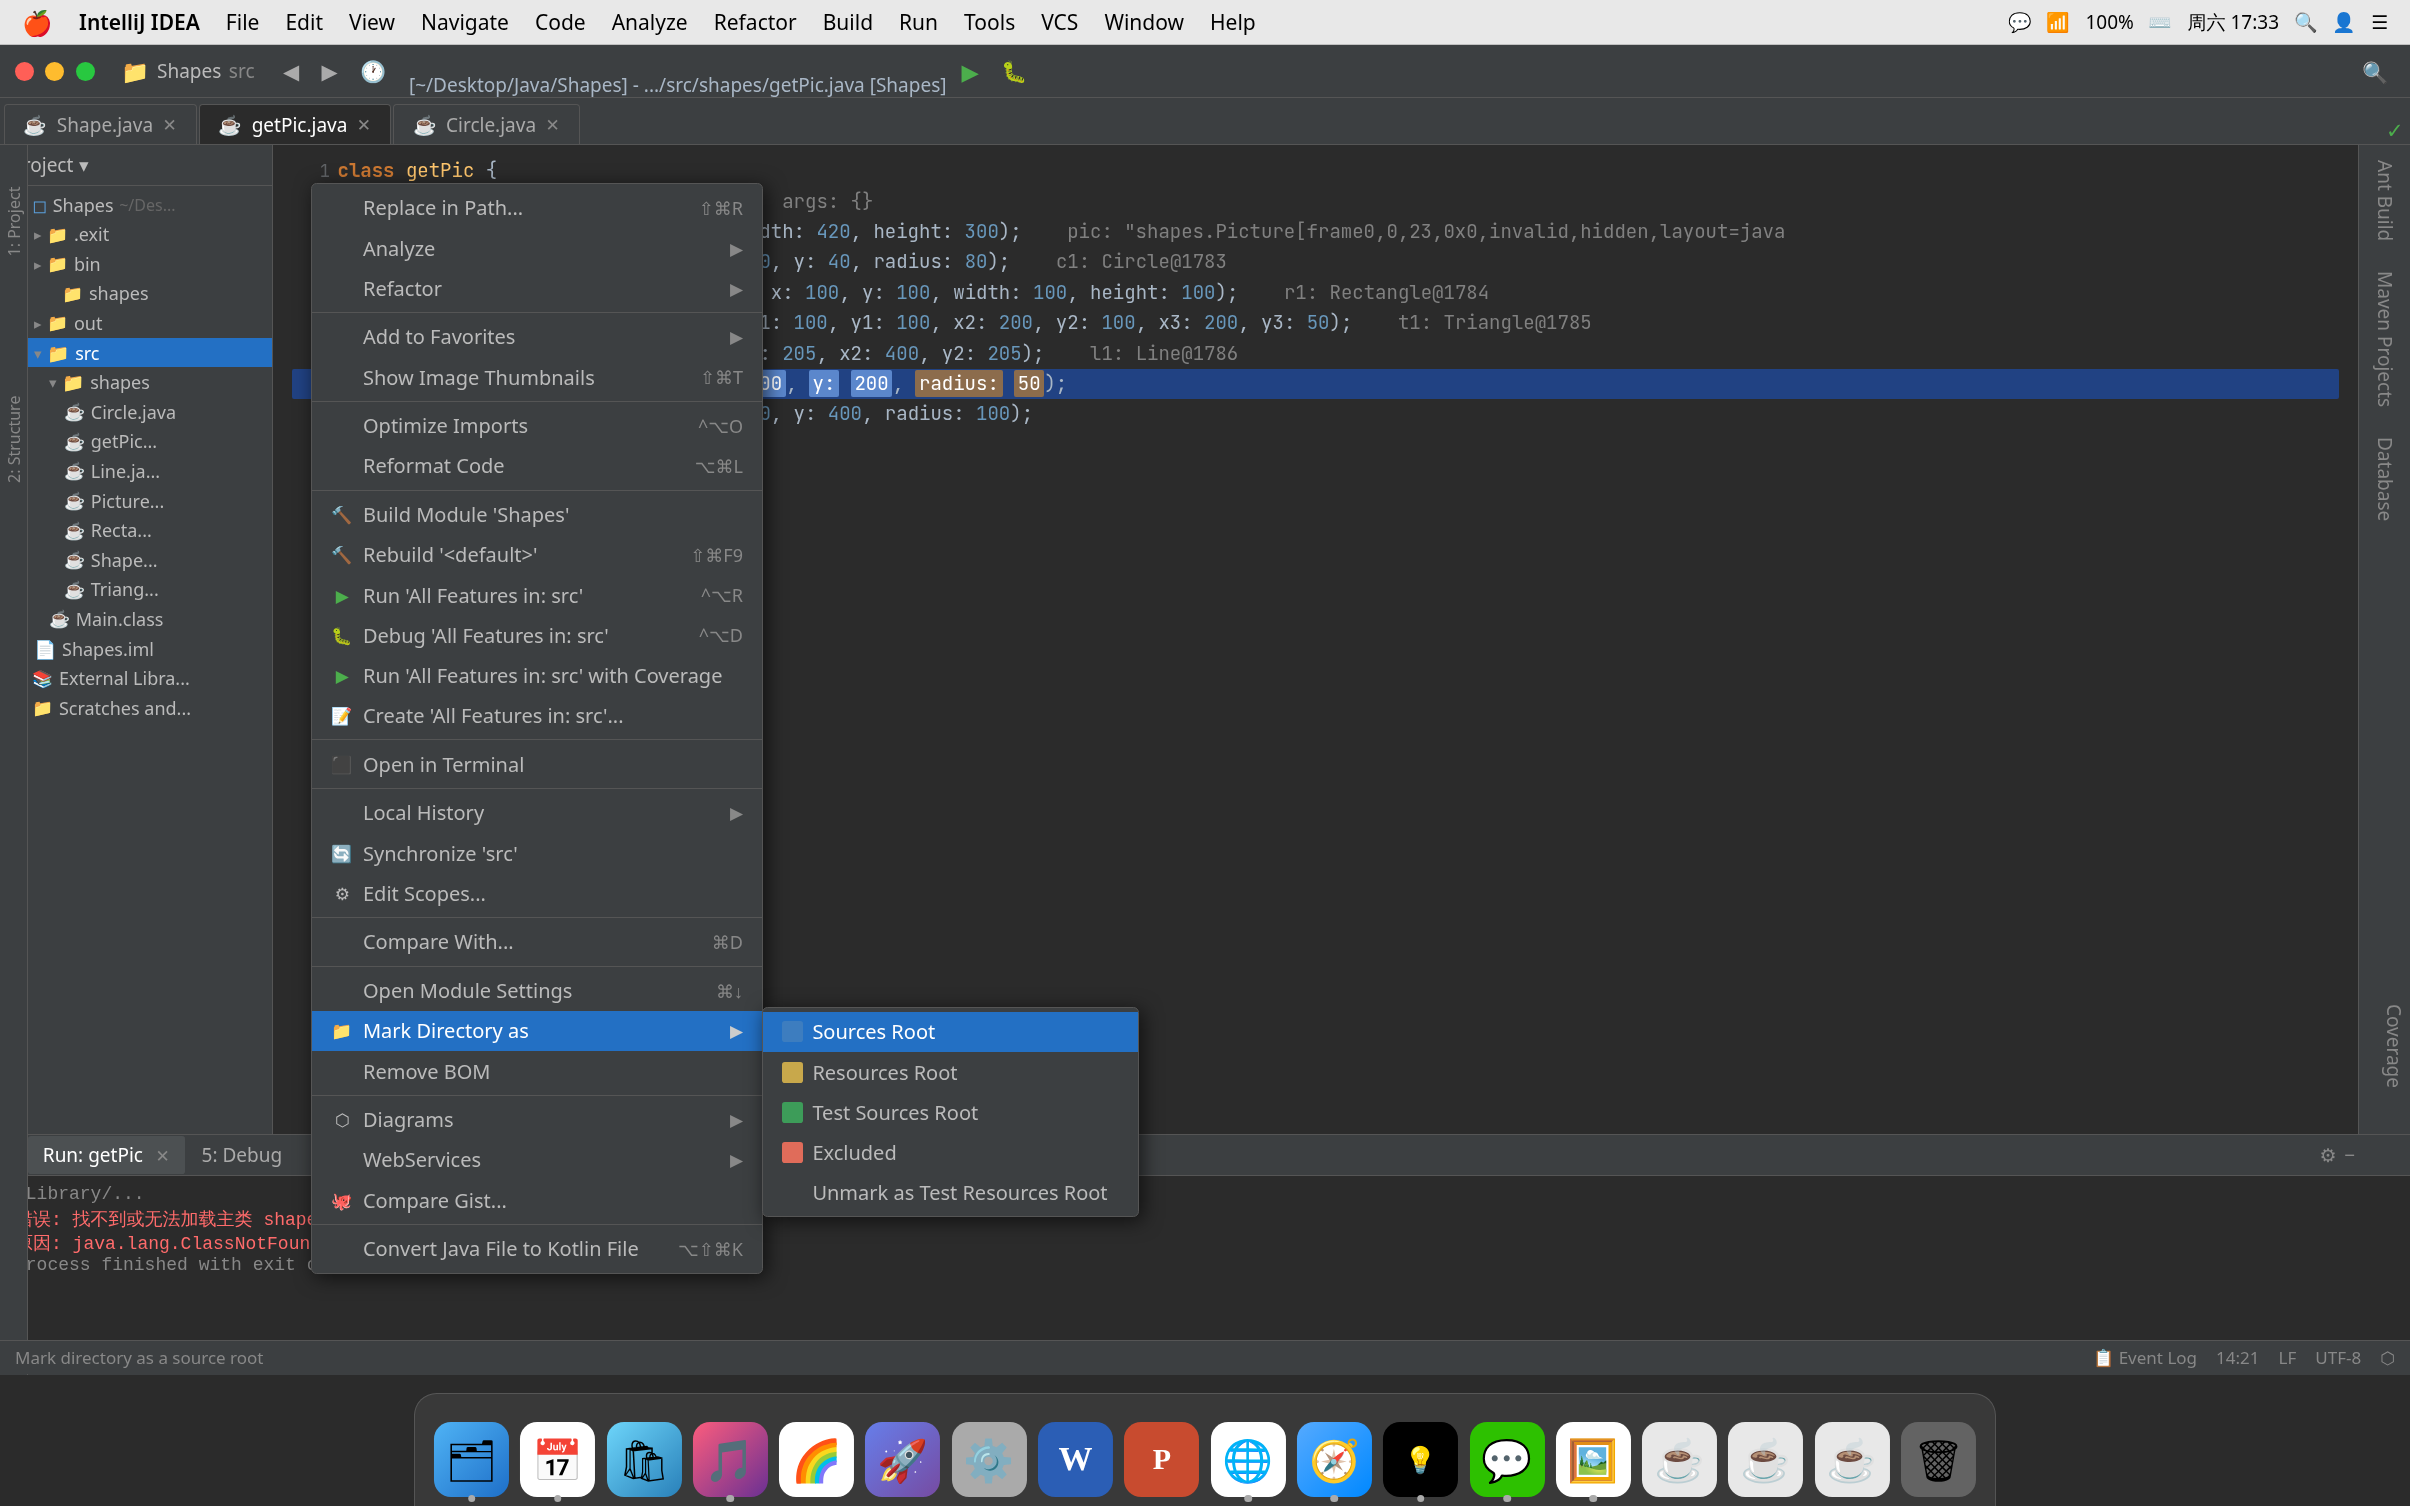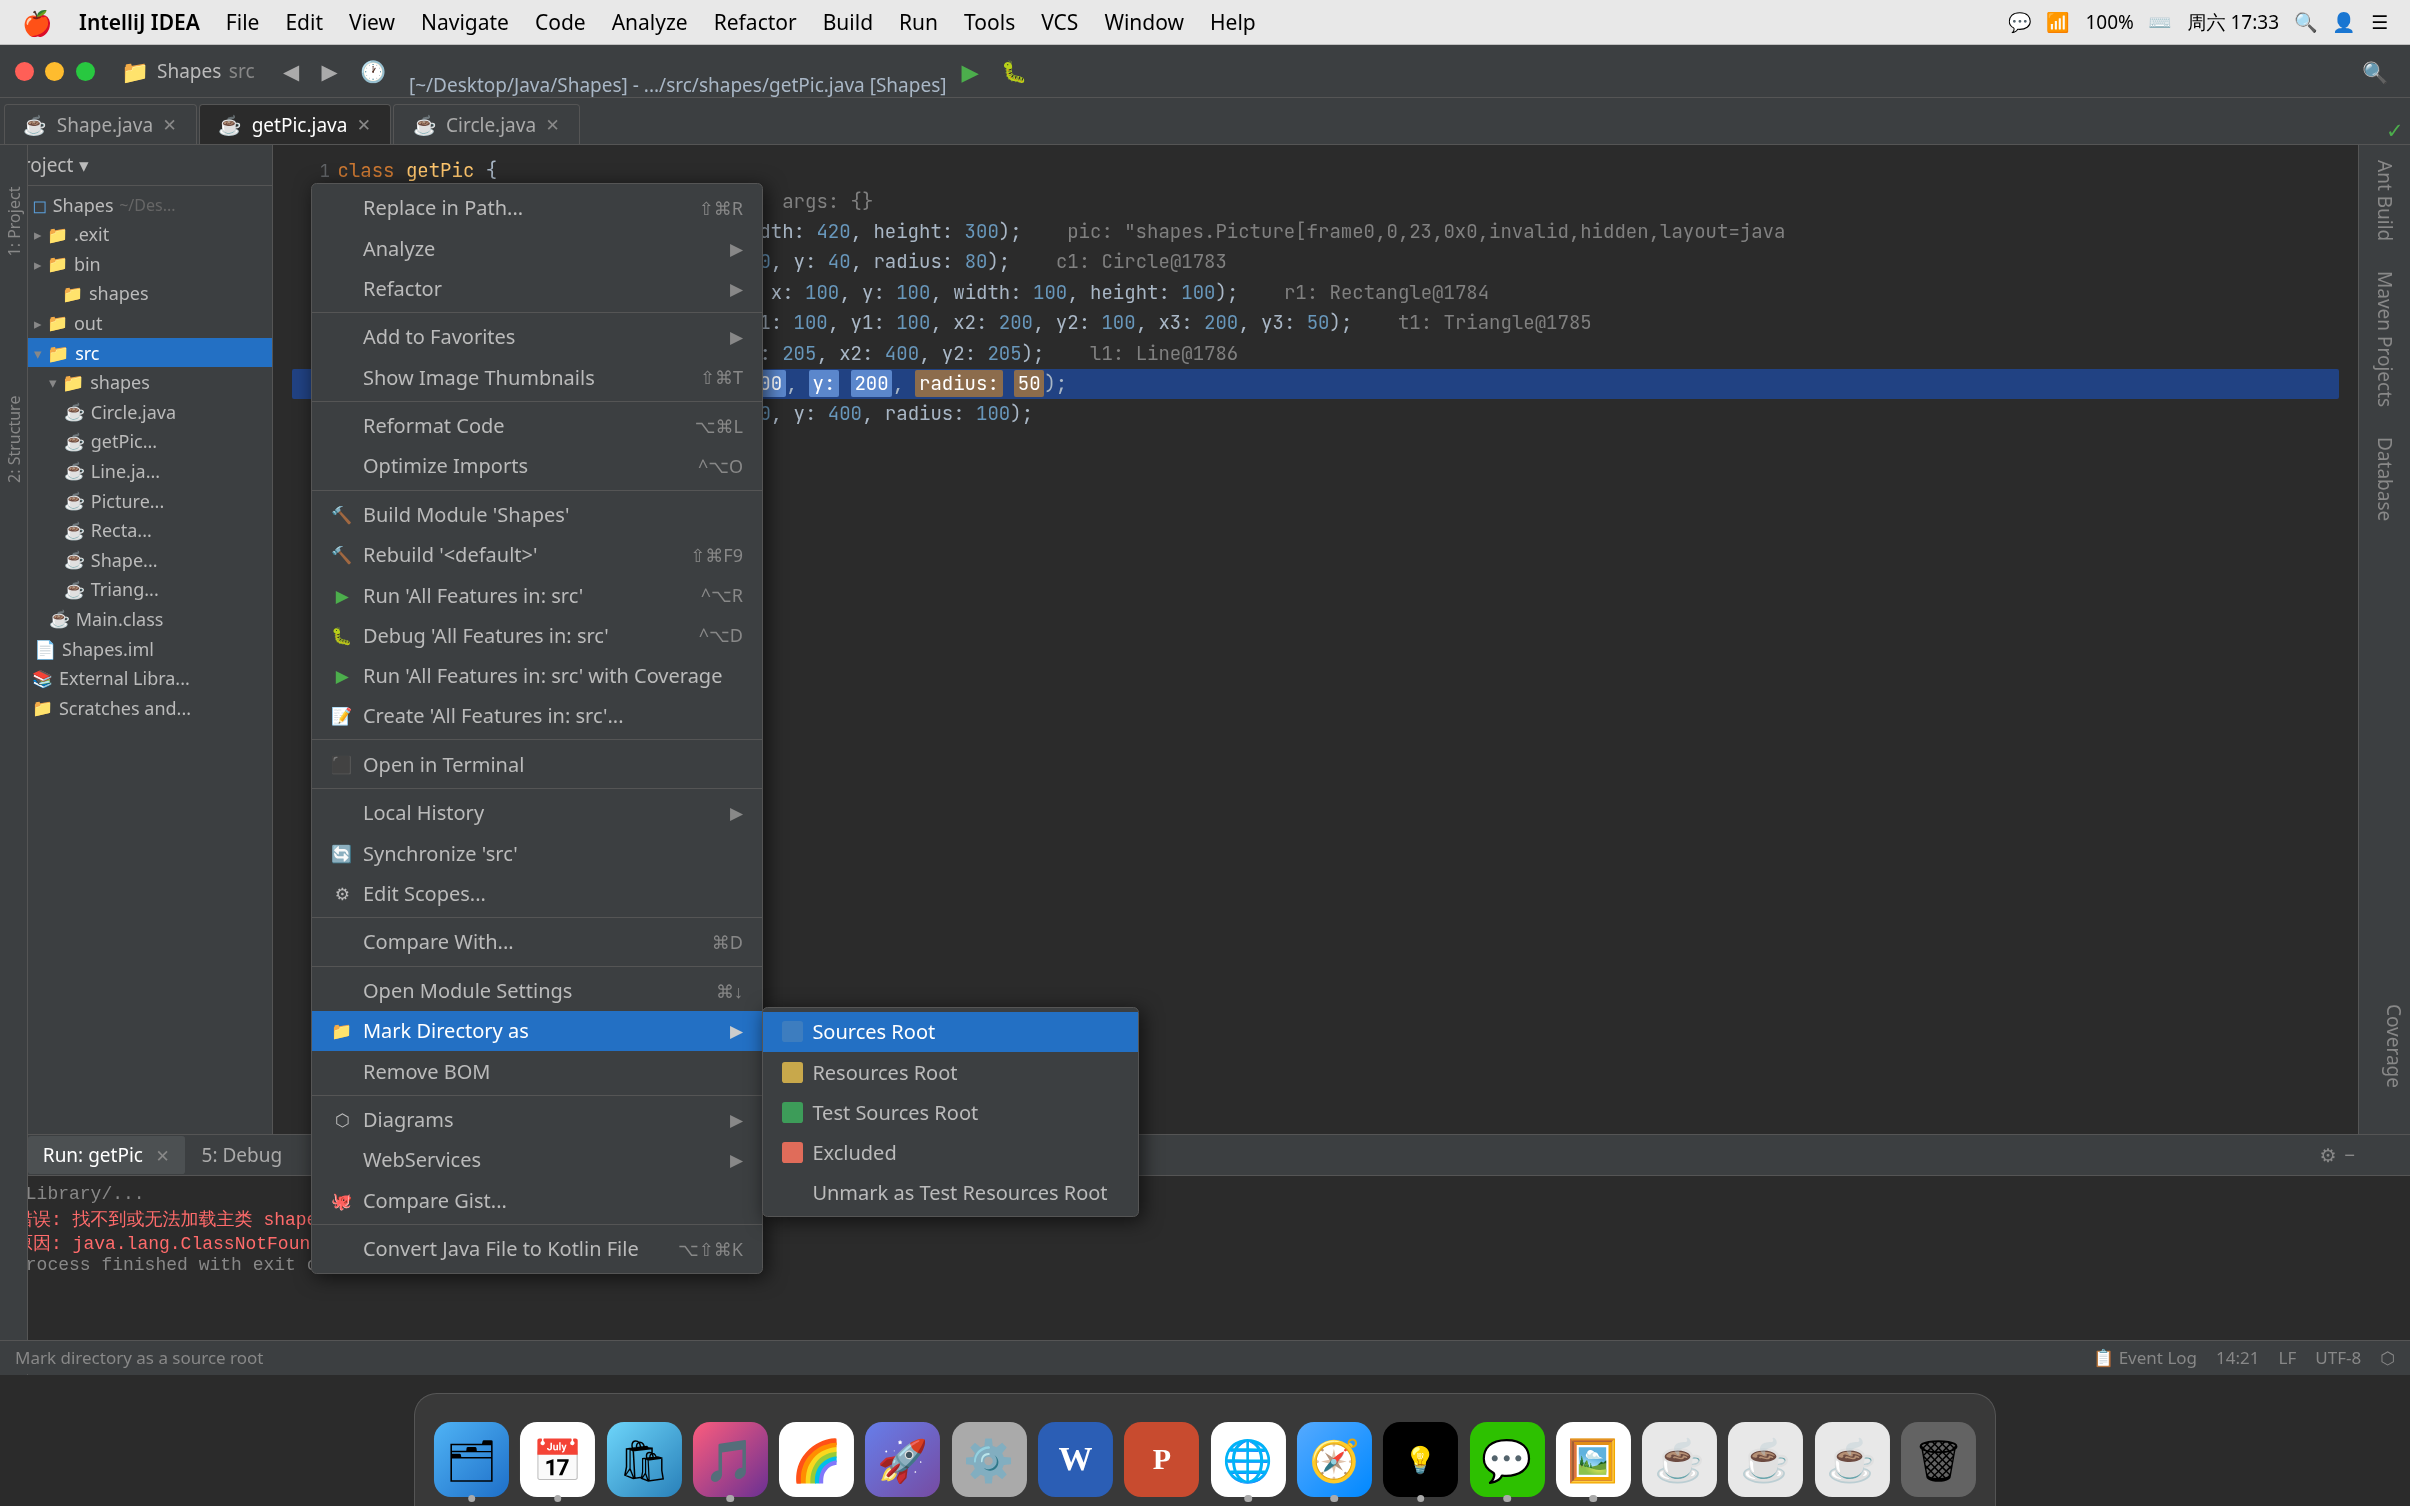--- a/index.html
+++ b/index.html
@@ -180,21 +180,21 @@
     #code-area {
       padding: 11.3px 19px;
       color: #a9b7c6;
       line-height: 1.6;
       height: 100%;
       overflow-y: auto;
     }
     .code-line { display: flex; gap: 7.5px; align-items: baseline; }
     .line-num { color: #606366; width: 38px; text-align: right; flex-shrink: 0; font-size: 17px; }
     .code-content { flex: 1; }
-    .kw { color: #cc7832; font-weight: normal; }
+    .kw { color: #cc7832; font-weight: bold; }
     .kw2 { color: #cc7832; }
     .type { color: #ffc66d; }
     .num { color: #6897bb; }
     .comment { color: #808080; }
     .fn { color: #ffc66d; }
     .var { color: #a9b7c6; }
     .selected-line { background: #214283; border-radius: 1.9px; }
 
     
     #right-gutter {
@@ -684,28 +684,28 @@
 
     <div class="cm-item">
       <span class="cm-icon"></span>
       <span>Show Image Thumbnails</span>
       <span class="shortcut">⇧⌘T</span>
     </div>
     <div class="cm-separator"></div>
 
     <div class="cm-item">
       <span class="cm-icon"></span>
+      <span>Optimize Imports</span>
+      <span class="shortcut">^⌥O</span>
+    </div>
+
+    <div class="cm-item">
+      <span class="cm-icon"></span>
       <span>Reformat Code</span>
       <span class="shortcut">⌥⌘L</span>
-    </div>
-
-    <div class="cm-item">
-      <span class="cm-icon"></span>
-      <span>Optimize Imports</span>
-      <span class="shortcut">^⌥O</span>
     </div>
 
     <div class="cm-separator"></div>
 
     <div class="cm-item">
       <span class="cm-icon">🔨</span>
       <span>Build Module 'Shapes'</span>
     </div>
 
     <div class="cm-item">

